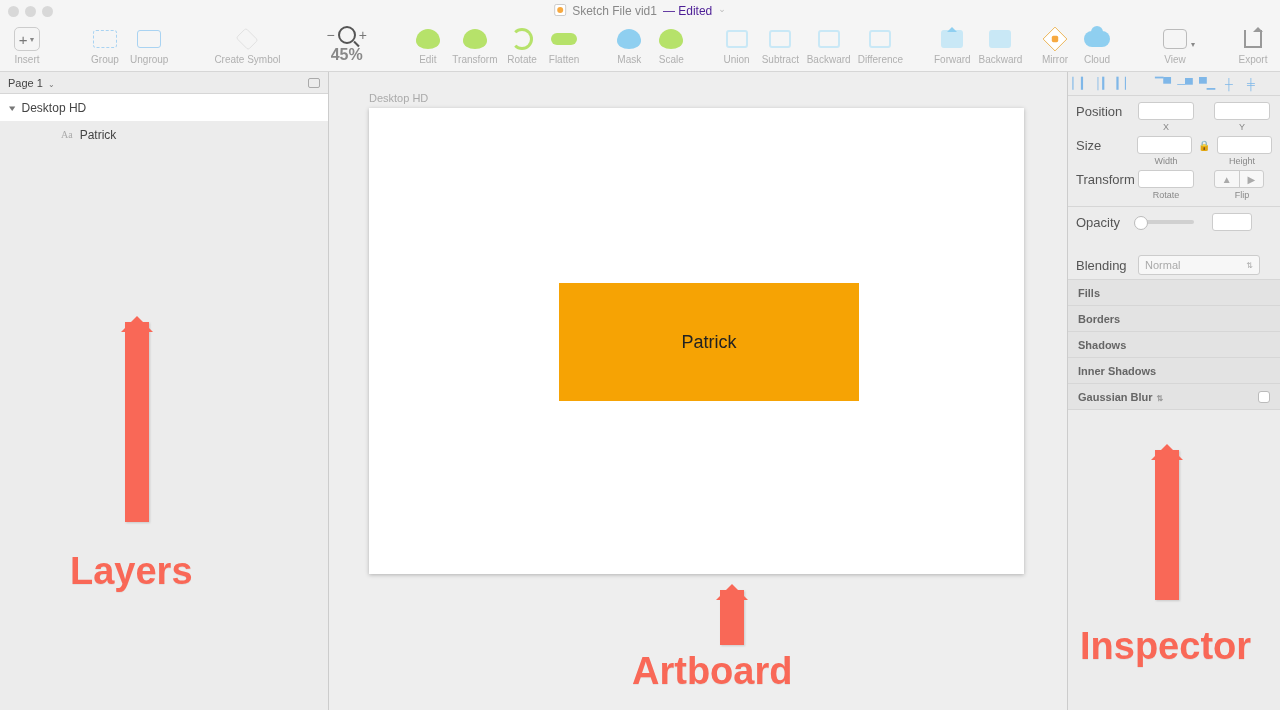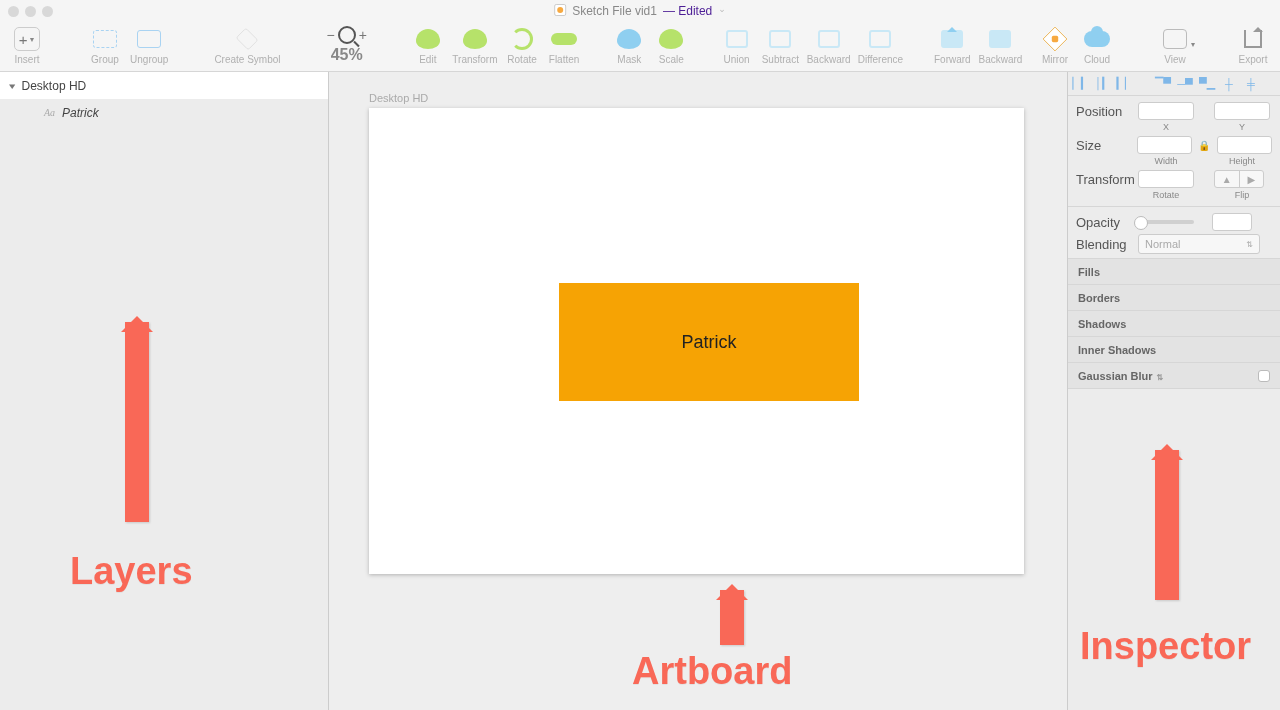--- a/index.html
+++ b/index.html
@@ -87,21 +87,21 @@
     position:relative;
   }
   .pagesel{height:22px;border-bottom:1px solid #d6d6d6;display:flex;align-items:center;padding:0 8px;font-size:11px;color:#444;justify-content:space-between;}
   .pagesel .dd{font-size:8px;color:#777;margin-left:3px;}
   .pagesel .grid-ic{width:12px;height:10px;border:1px solid #aaa;border-radius:2px;}
   .layer-row{height:27px;display:flex;align-items:center;font-size:12px;color:#444;padding-left:10px;gap:7px;}
   .layer-row.artb{background:#fff;}
   .layer-row .disc{font-size:9px;color:#777;transform:scaleX(1.4);}
   .layer-row .aa{font-size:10px;color:#aaa;font-family:serif;}
   .layer-row .recticon{width:14px;height:8px;border:1px solid #aaa;}
-  .layer-row.child{padding-left:44px;font-style:italic;}
+  .layer-row.child{padding-left:61px;}
 
   
   .canvas {
     flex:1;
     background:#eee;
     position:relative;
     border-right:1px solid #ccc;
   }
   .artlabel{position:absolute;left:40px;top:20px;font-size:11px;color:#aaa;}
   .artboard{position:absolute;left:40px;top:36px;width:655px;height:466px;background:#fff;box-shadow:0 1px 4px rgba(0,0,0,0.25);}
@@ -298,20 +298,24 @@
       <div class="ic">
         <div class="c-export"></div>
       </div>
       <div class="lbl">Export</div>
     </div>
 </div>
 
 <div class="main">
 
   <div class="left">
+    <div class="pagesel">
+      <span><span>Page 1</span><span class="dd"> ⌄</span></span>
+      <span class="grid-ic"></span>
+    </div>
     <div class="layer-row artb">
       <span class="disc">▾</span>
       <span>Desktop HD</span>
     </div>
     <div class="layer-row child">
       <span class="aa">Aa</span>
       <span>Patrick</span>
     </div>
   </div>
 
@@ -378,21 +382,21 @@
         </div>
     </div>
 
     <div class="propsec">
       <div class="proprow">
         <span class="plabel">Opacity</span>
         <span class="slider"></span>
         <span style="width:6px"></span>
         <span class="pinput" style="width:40px"></span>
       </div>
-      <div class="proprow" style="margin-top:3px;">
+      <div class="proprow" style="margin-top:24px;">
         <span class="plabel">Blending</span>
         <div class="select">
           <span>Normal</span>
           <span class="sdd">⇅</span>
         </div>
       </div>
     </div>
 
     <div class="section-h">
         <span>Fills</span>

